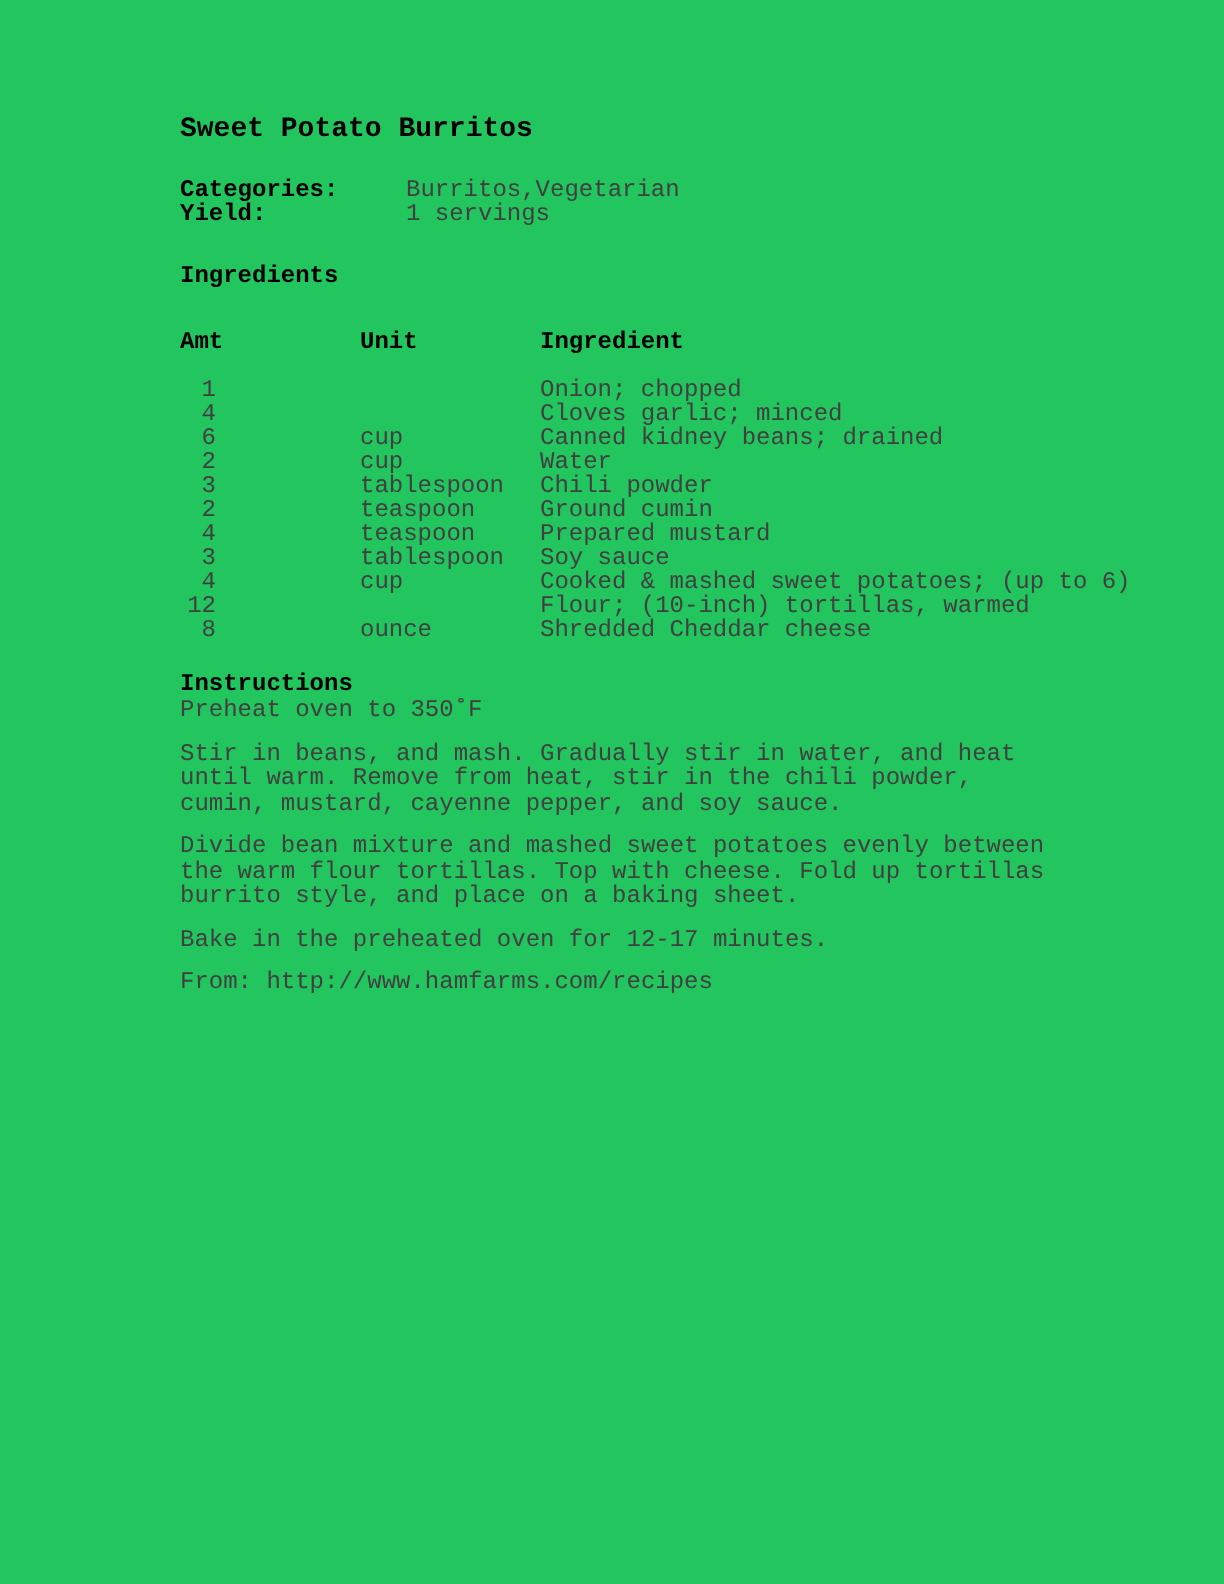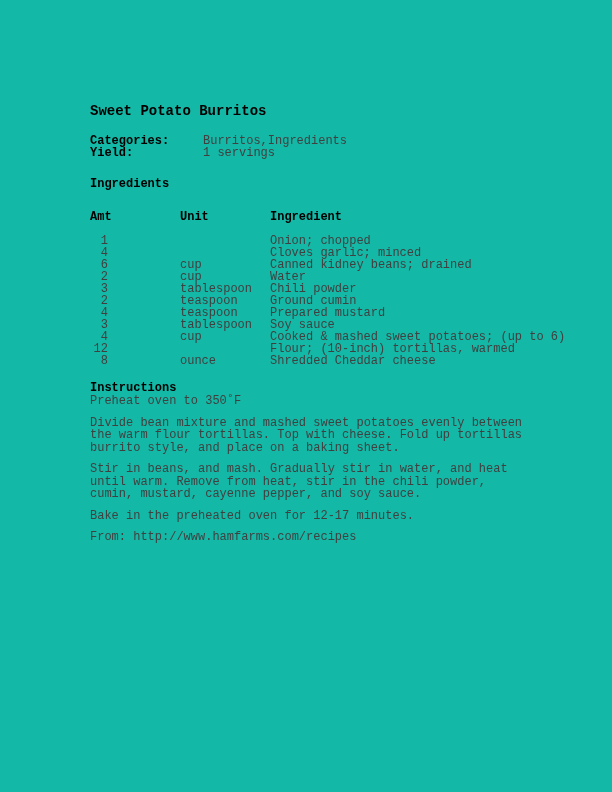--- a/index.html
+++ b/index.html
@@ -1,21 +1,21 @@
 <!DOCTYPE html>
 <html><head>
 <meta charset="utf-8">
 <style>
   html, body { margin: 0; padding: 0; background: #ffffff; }
   body { width: 612px; height: 792px; overflow: hidden; }
   .page {
     box-sizing: border-box;
     width: 612px; height: 792px;
-    padding: 104px 28px 0 90px;
-    background: #14b8a6;
+    padding: 58px 28px 0 90px;
+    background: #22c55e;
     font-family: "Liberation Mono", "DejaVu Sans Mono", monospace;
     font-size: 12px;
     line-height: 12px;
     color: #404040;
   }
   .title {
     font-weight: bold;
     font-size: 14px;
     line-height: 14px;
     color: #000000;
@@ -56,21 +56,21 @@
 </style>
 </head>
 <body>
 
 <div class="page">
 
   <h1 class="title">Sweet Potato Burritos</h1>
 
   <div class="meta">
     <div class="meta-row">
-      <span class="meta-label">Categories:</span><span class="meta-value">Burritos,Ingredients</span>
+      <span class="meta-label">Categories:</span><span class="meta-value">Burritos,Vegetarian</span>
     </div>
     <div class="meta-row">
       <span class="meta-label">Yield:</span><span class="meta-value">1 servings</span>
     </div>
   </div>
 
   <h2 class="heading ingredients">Ingredients</h2>
 
   <div class="tbl">
     <div class="trow thead">
@@ -109,23 +109,23 @@
     </div>
     <div class="trow">
       <span class="c-amt">8</span><span class="c-unit">ounce</span><span class="c-ing">Shredded Cheddar cheese</span>
     </div>
   </div>
 
   <h2 class="heading instructions">Instructions</h2>
 
   <div class="paras">
     <p class="para">Preheat oven to 350˚F</p>
+    <p class="para">Stir in beans, and mash. Gradually stir in water, and heat
+until warm. Remove from heat, stir in the chili powder,
+cumin, mustard, cayenne pepper, and soy sauce.</p>
     <p class="para">Divide bean mixture and mashed sweet potatoes evenly between
 the warm flour tortillas. Top with cheese. Fold up tortillas
 burrito style, and place on a baking sheet.</p>
-    <p class="para">Stir in beans, and mash. Gradually stir in water, and heat
-until warm. Remove from heat, stir in the chili powder,
-cumin, mustard, cayenne pepper, and soy sauce.</p>
     <p class="para">Bake in the preheated oven for 12-17 minutes.</p>
     <p class="para">From: http://www.hamfarms.com/recipes</p>
   </div>
 
 </div>
 
 </body></html>

